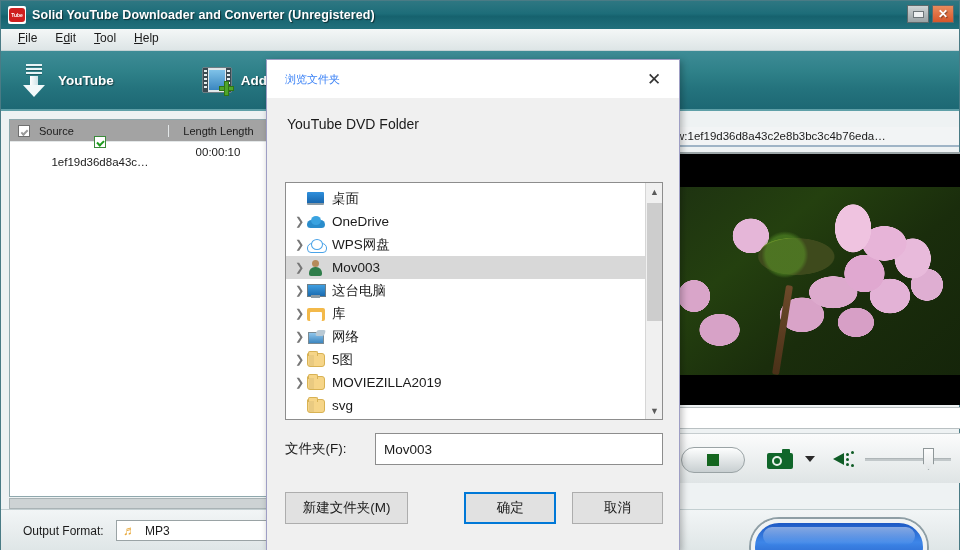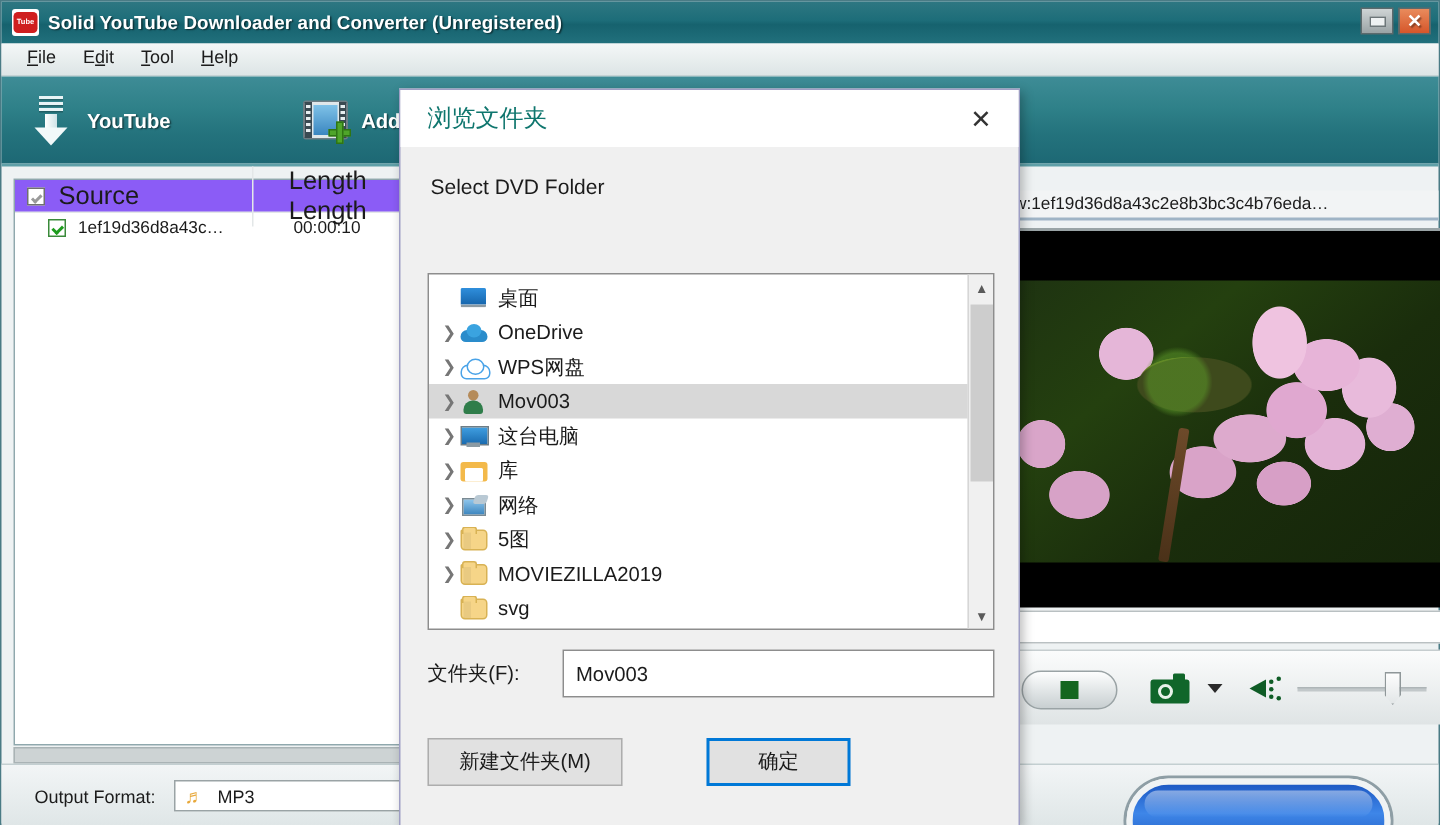--- a/index.html
+++ b/index.html
@@ -122,36 +122,36 @@
   .film-icon .plus i.h { left: 0; top: 5px; width: 15px; height: 5px; }
   .film-icon .plus i.v { left: 5px; top: 0; width: 5px; height: 15px; }
 
   
   #list-panel {
     position: absolute; left: 8px; top: 118px; width: 262px; height: 378px;
     background: #ffffff; border: 1px solid #8fa8ad;
   }
   #list-header {
     display: flex; height: 22px; align-items: center;
-    background: #8b5cf6; font-size: 17px; color: #1b1b1b;
+    background: #a3a3a3; font-size: 11px; color: #1b1b1b;
     border-bottom: 1px solid #e3e7e8;
   }
   #list-header .c1 { display: flex; align-items: center; gap: 9px; padding-left: 8px; width: 158px; }
   #list-header .c2 { width: 100px; text-align: center; border-left: 1px solid #e3e7e8; }
   .hdr-check {
     width: 12px; height: 12px; border: 1px solid #707070; background: #fff;
     position: relative; flex: none;
   }
   .hdr-check:after {
     content: ""; position: absolute; left: 2px; top: 4px; width: 5px; height: 2px;
     border-left: 2px solid #9a9a9a; border-bottom: 2px solid #9a9a9a;
     transform: rotate(-45deg);
   }
   .list-row { display: flex; height: 20px; align-items: center; font-size: 11.5px; color: #1b1b1b; }
-  .list-row .c1 { display: flex; align-items: center; gap: 8px; padding-left: 22px; width: 158px; }
+  .list-row .c1 { display: flex; align-items: center; gap: 8px; padding-left: 22px; width: 158px; flex-direction: column; }
   .list-row .c2 { width: 100px; text-align: center; }
   .row-check {
     width: 12px; height: 12px; border: 1px solid #3a8a3a; background: #fff;
     position: relative; flex: none;
   }
   .row-check:after {
     content: ""; position: absolute; left: 2px; top: 3px; width: 5px; height: 3px;
     border-left: 2px solid #1e9c1e; border-bottom: 2px solid #1e9c1e;
     transform: rotate(-45deg);
   }
@@ -285,21 +285,21 @@
   
   #dialog {
     position: absolute; left: 265px; top: 58px; width: 414px; height: 492px;
     background: #f0f0f0; border: 1px solid #9e9ec4;
     box-shadow: 2px 2px 7px rgba(0,0,0,.28);
   }
   #dlg-titlebar {
     height: 38px; background: #ffffff;
     display: flex; align-items: center; padding: 0 4px 0 18px;
   }
-  #dlg-title { font-size: 16px; color: #0f766e; flex: 1; }
+  #dlg-title { font-size: 11px; color: #3b82f6; flex: 1; }
   #dlg-close {
     width: 42px; height: 34px; display: flex; align-items: center; justify-content: center;
     font-size: 17px; color: #333; font-weight: 300;
   }
   #dlg-heading {
     padding: 18px 0 0 20px; font-size: 14px; color: #1b1b1b;
   }
   #tree-box {
     position: absolute; left: 18px; top: 122px; width: 378px; height: 238px;
     background: #ffffff; border: 1px solid #8d8d8d; overflow: hidden;
@@ -503,21 +503,21 @@
   </div>
   <div id="start-btn">
     <span class="gloss"></span>
   </div>
 
   <div id="dialog">
     <div id="dlg-titlebar">
       <div id="dlg-title">浏览文件夹</div>
       <div id="dlg-close">✕</div>
     </div>
-    <div id="dlg-heading">Select DVD Folder</div>
+    <div id="dlg-heading">YouTube DVD Folder</div>
 
     <div id="tree-box">
       <div id="tree-list">
         <div class="tree-row">
           <span class="exp"></span>
           <span class="ico">
               <span class="ic ic-desktop"></span>
             </span>
           <span class="lbl">桌面</span>
         </div>
@@ -598,16 +598,17 @@
     </div>
 
     <div id="folder-field-row">
       <div id="folder-label">文件夹(F):</div>
       <div id="folder-input">Mov003</div>
     </div>
 
     <div id="dlg-buttons">
       <div class="dlg-btn" id="btn-newfolder">新建文件夹(M)</div>
       <div class="dlg-btn" id="btn-ok">确定</div>
+      <div class="dlg-btn" id="btn-cancel">取消</div>
     </div>
   </div>
 
 </div>
 
 </body></html>

